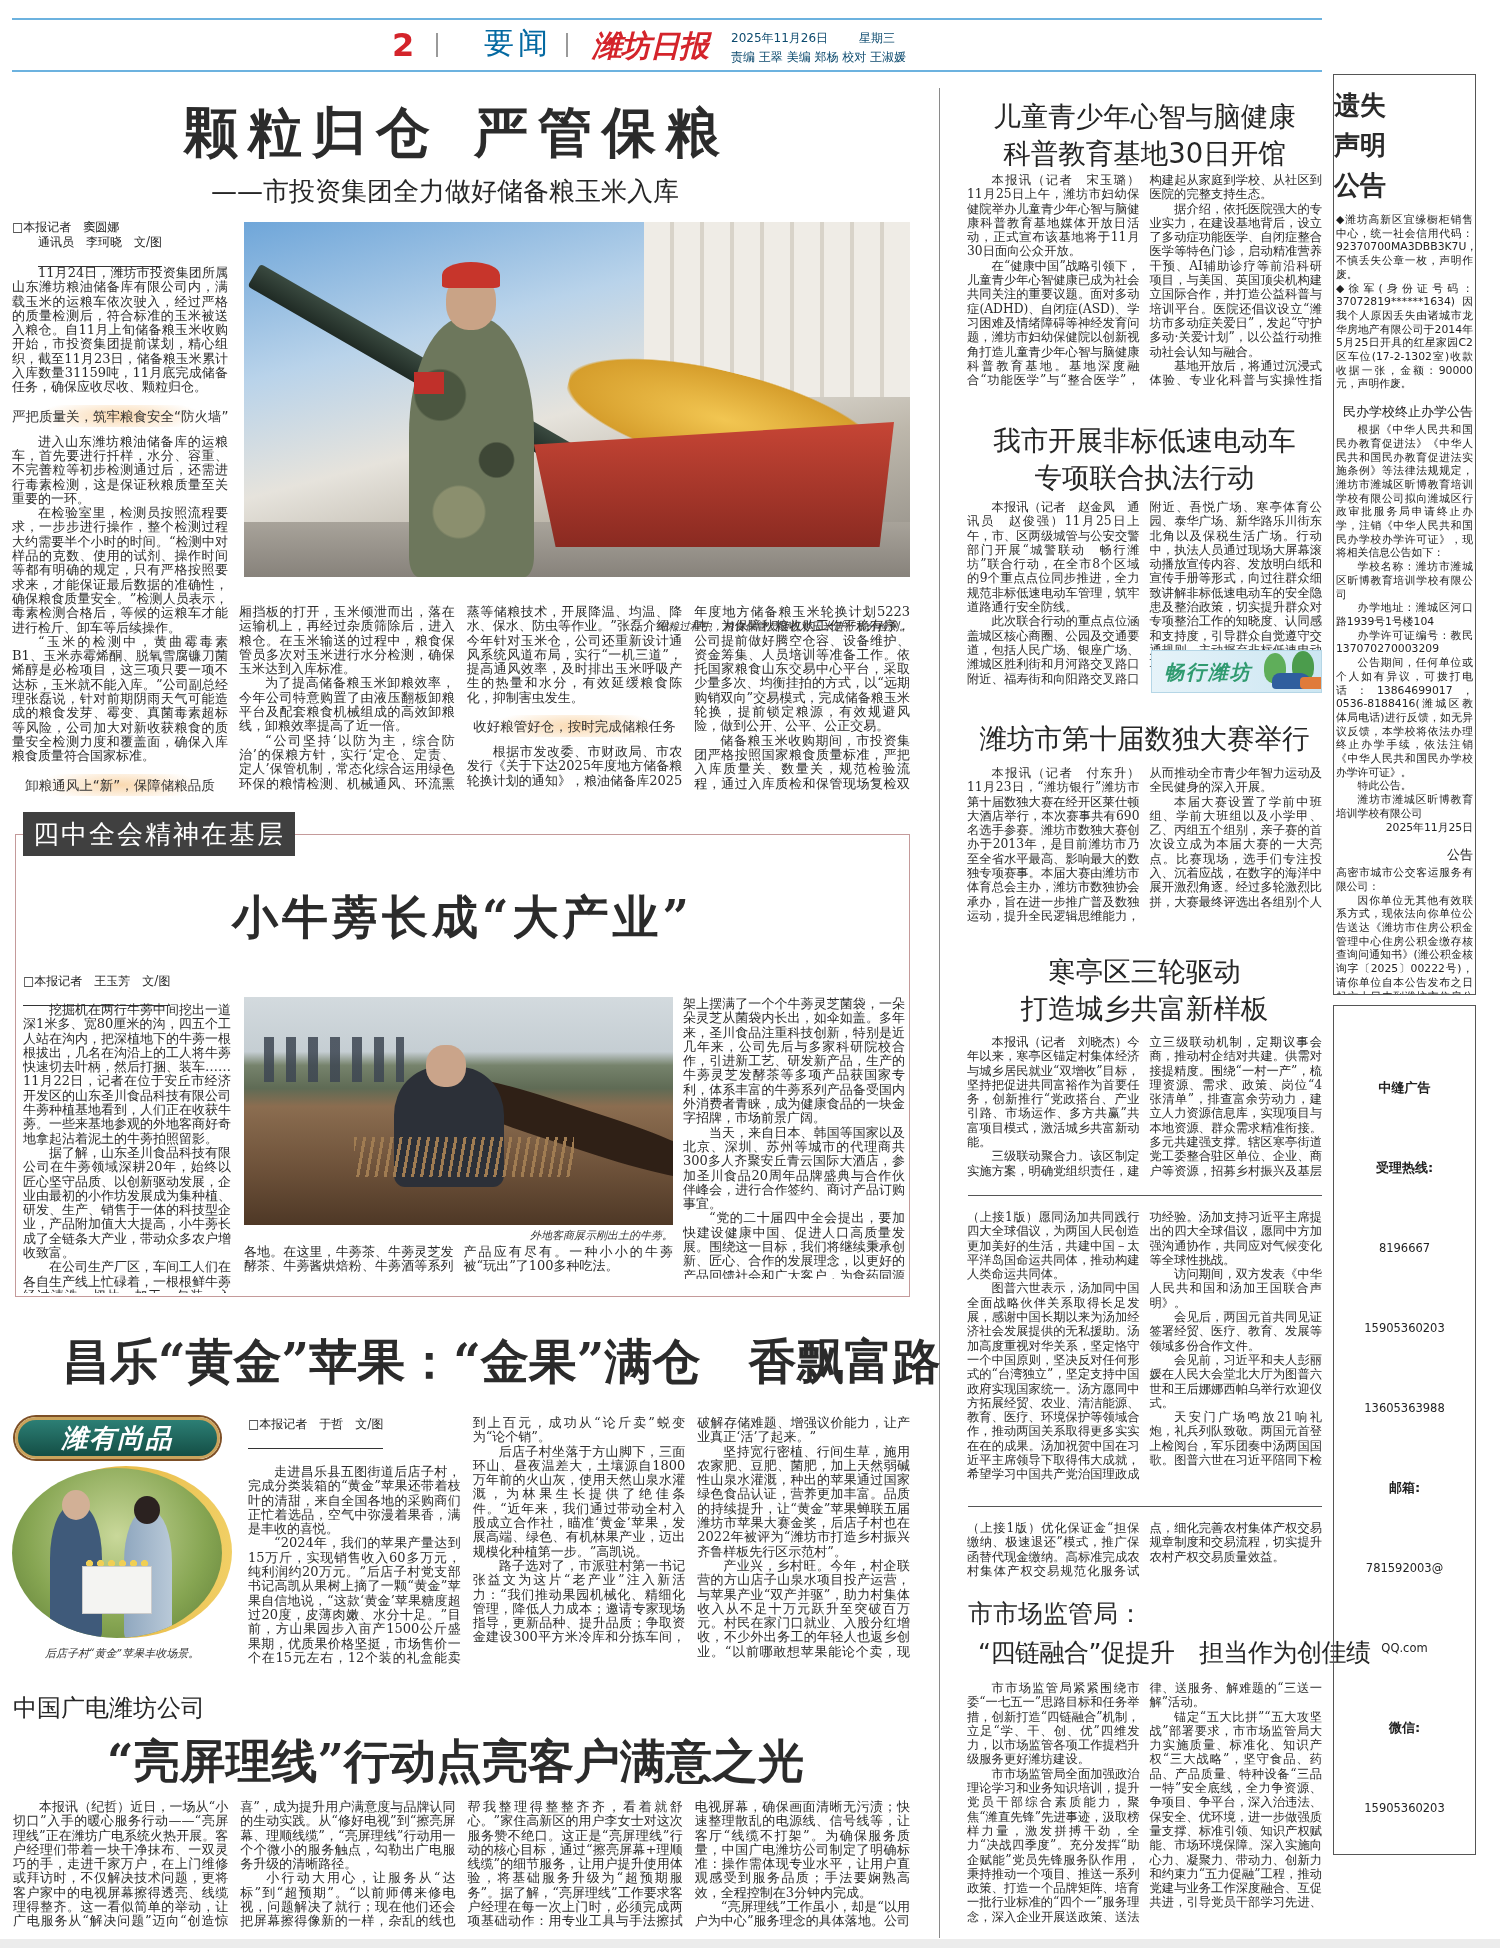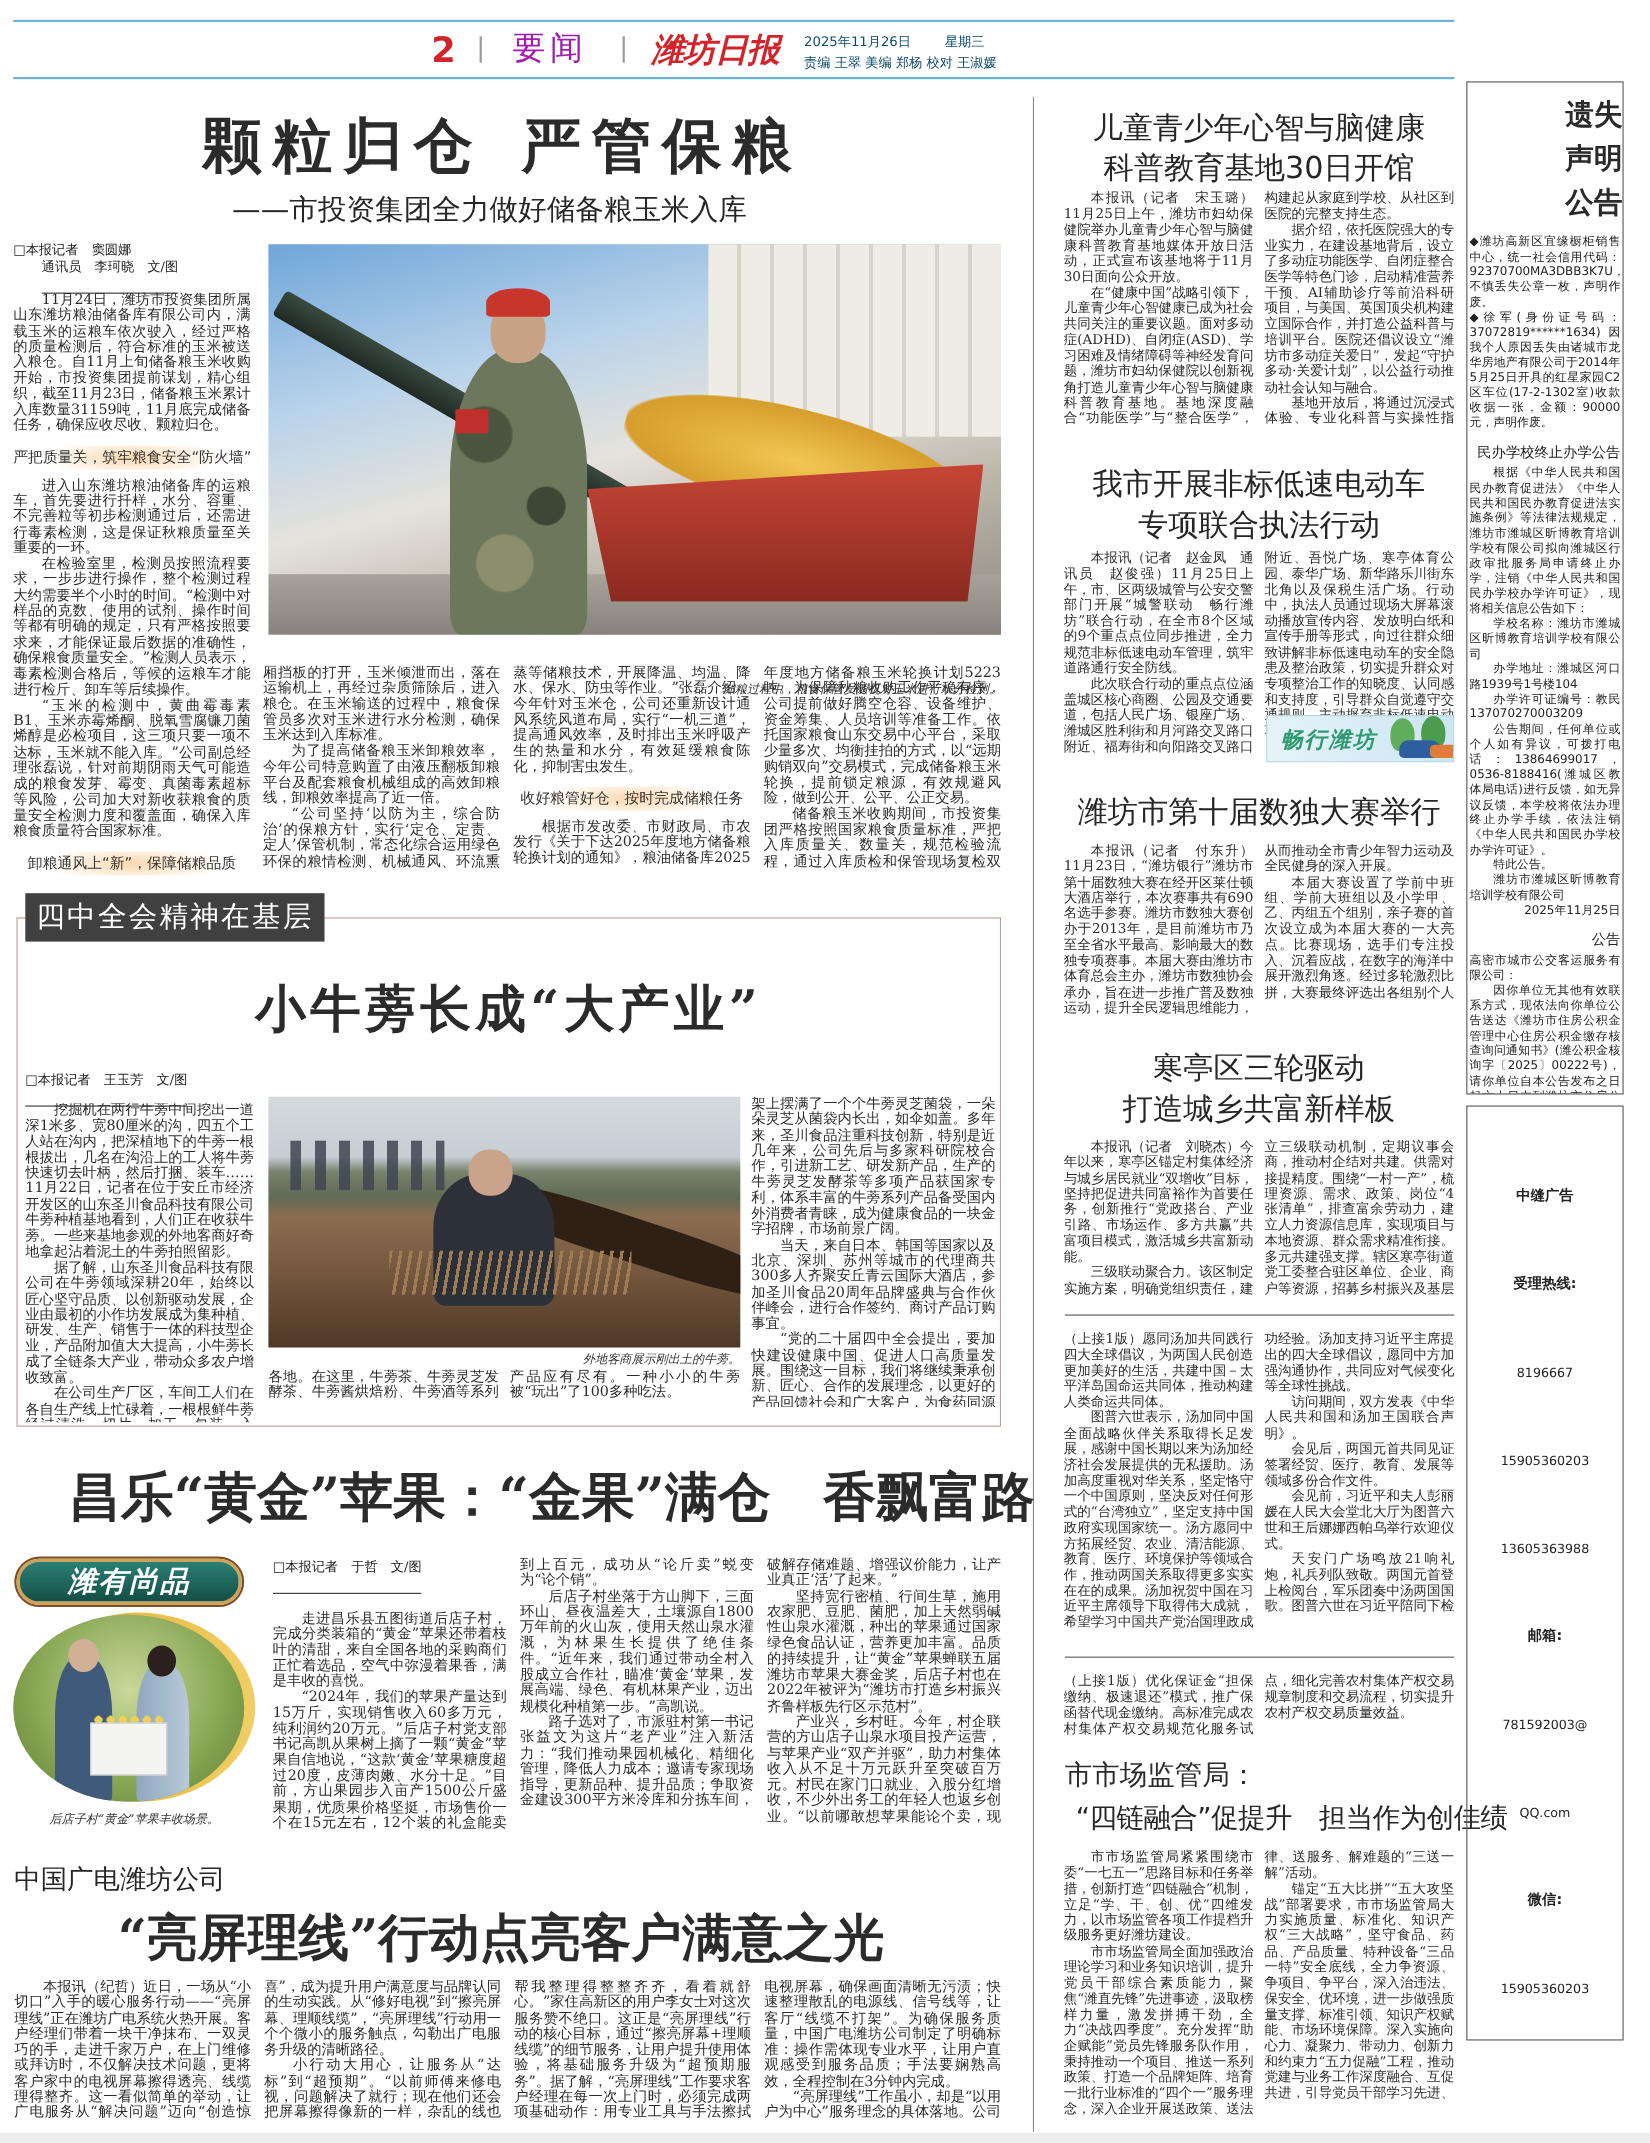--- a/index.html
+++ b/index.html
@@ -2,21 +2,21 @@
 <html><head>
 <meta charset="utf-8">
 <style>
 *{margin:0;padding:0;box-sizing:border-box;}
 html,body{width:1500px;height:1948px;}
 body{position:relative;background:#fff;color:#2a2a2a;font-family:"DejaVu Serif",serif;overflow:hidden;}
 .abs{position:absolute;}
 .hline{position:absolute;left:12px;width:1310px;height:2px;background:#6cb2df;}
 .pg-num{font-family:"DejaVu Sans",sans-serif;font-weight:bold;font-size:32px;color:#d4242b;line-height:32px;}
 .hsep{position:absolute;width:2px;height:24px;background:#9a9a9a;}
-.section-name{font-family:Liberation Sans, sans-serif;font-size:30px;color:#a21caf;letter-spacing:4px;line-height:32px;}
+.section-name{font-family:Liberation Mono, monospace;font-size:30px;color:#0369a1;letter-spacing:4px;line-height:32px;margin-left:18px;}
 .masthead{font-family:"DejaVu Serif",serif;font-style:italic;font-weight:bold;font-size:30px;color:#d4242b;letter-spacing:-1px;line-height:32px;}
 .hmeta{font-family:"DejaVu Sans",sans-serif;font-size:12px;color:#0c4a6e;line-height:14px;white-space:nowrap;}
 .vdiv{position:absolute;left:939px;top:88px;width:1px;height:1850px;background:#8a8a8a;}
 .bottom-strip{position:absolute;left:0;top:1939px;width:1500px;height:9px;background:#ececec;}
 
 
 .h-song{font-family:"DejaVu Serif",serif;font-weight:bold;color:#2b2b2b;white-space:nowrap;}
 .h-sans{font-family:"DejaVu Sans",sans-serif;color:#262626;white-space:nowrap;}
 .rtitle{position:absolute;left:967px;width:355px;text-align:center;font-family:"DejaVu Sans",sans-serif;font-size:27.5px;line-height:37px;color:#262626;white-space:nowrap;}
 
@@ -68,21 +68,21 @@
 .drive-banner{position:absolute;left:1151px;top:650px;width:171px;height:43px;background:linear-gradient(90deg,#e6f3f9,#cce6f2);border:1px solid #b5d6e6;overflow:hidden;}
 .drive-banner .txt{position:absolute;left:12px;top:8px;font-family:"DejaVu Sans",sans-serif;font-weight:bold;font-style:italic;font-size:20px;line-height:26px;color:#2f9a6f;letter-spacing:2px;white-space:nowrap;}
 .drive-banner .tree{position:absolute;width:22px;height:30px;border-radius:50% 50% 40% 40%;background:#5fae5a;}
 .drive-banner .car{position:absolute;left:120px;top:22px;width:40px;height:16px;border-radius:8px 12px 4px 4px;background:#2f5e9e;}
 .drive-banner .car2{position:absolute;left:148px;top:26px;width:24px;height:12px;border-radius:4px;background:#e07b3a;}
 
 .rule{position:absolute;left:968px;width:354px;height:1px;background:#555;}
 
 
 .notice-box{position:absolute;left:1333px;top:74px;width:143px;height:921px;border:1px solid #555;overflow:hidden;}
-.notice-head{font-family:"DejaVu Sans",sans-serif;font-weight:bold;font-size:26px;line-height:40px;text-align:right;padding-top:10px;}
+.notice-head{font-family:"DejaVu Sans",sans-serif;font-weight:bold;font-size:26px;line-height:40px;text-align:left;padding-top:10px;}
 .notice-text{font-size:10.8px;line-height:13.7px;padding:8px 2px 0 2px;text-align:justify;font-family:"DejaVu Sans",sans-serif;color:#222;}
 .notice-text p{text-indent:2em;}
 .notice-text p.cont{text-indent:0;}
 .notice-text p.nh{text-indent:0;text-align:right;font-size:13px;line-height:18px;margin:12px 0 2px;}
 .notice-text p.right{text-indent:0;text-align:right;}
 .ad-box{position:absolute;left:1333px;top:1005px;width:143px;height:850px;border:1px solid #555;padding-top:42px;}
 .ad-box p{height:80px;line-height:80px;text-align:center;font-family:"DejaVu Sans",sans-serif;font-size:11.5px;color:#222;white-space:nowrap;}
 .ad-box p.strong{font-size:13px;font-weight:bold;}
 </style>
 </head>

